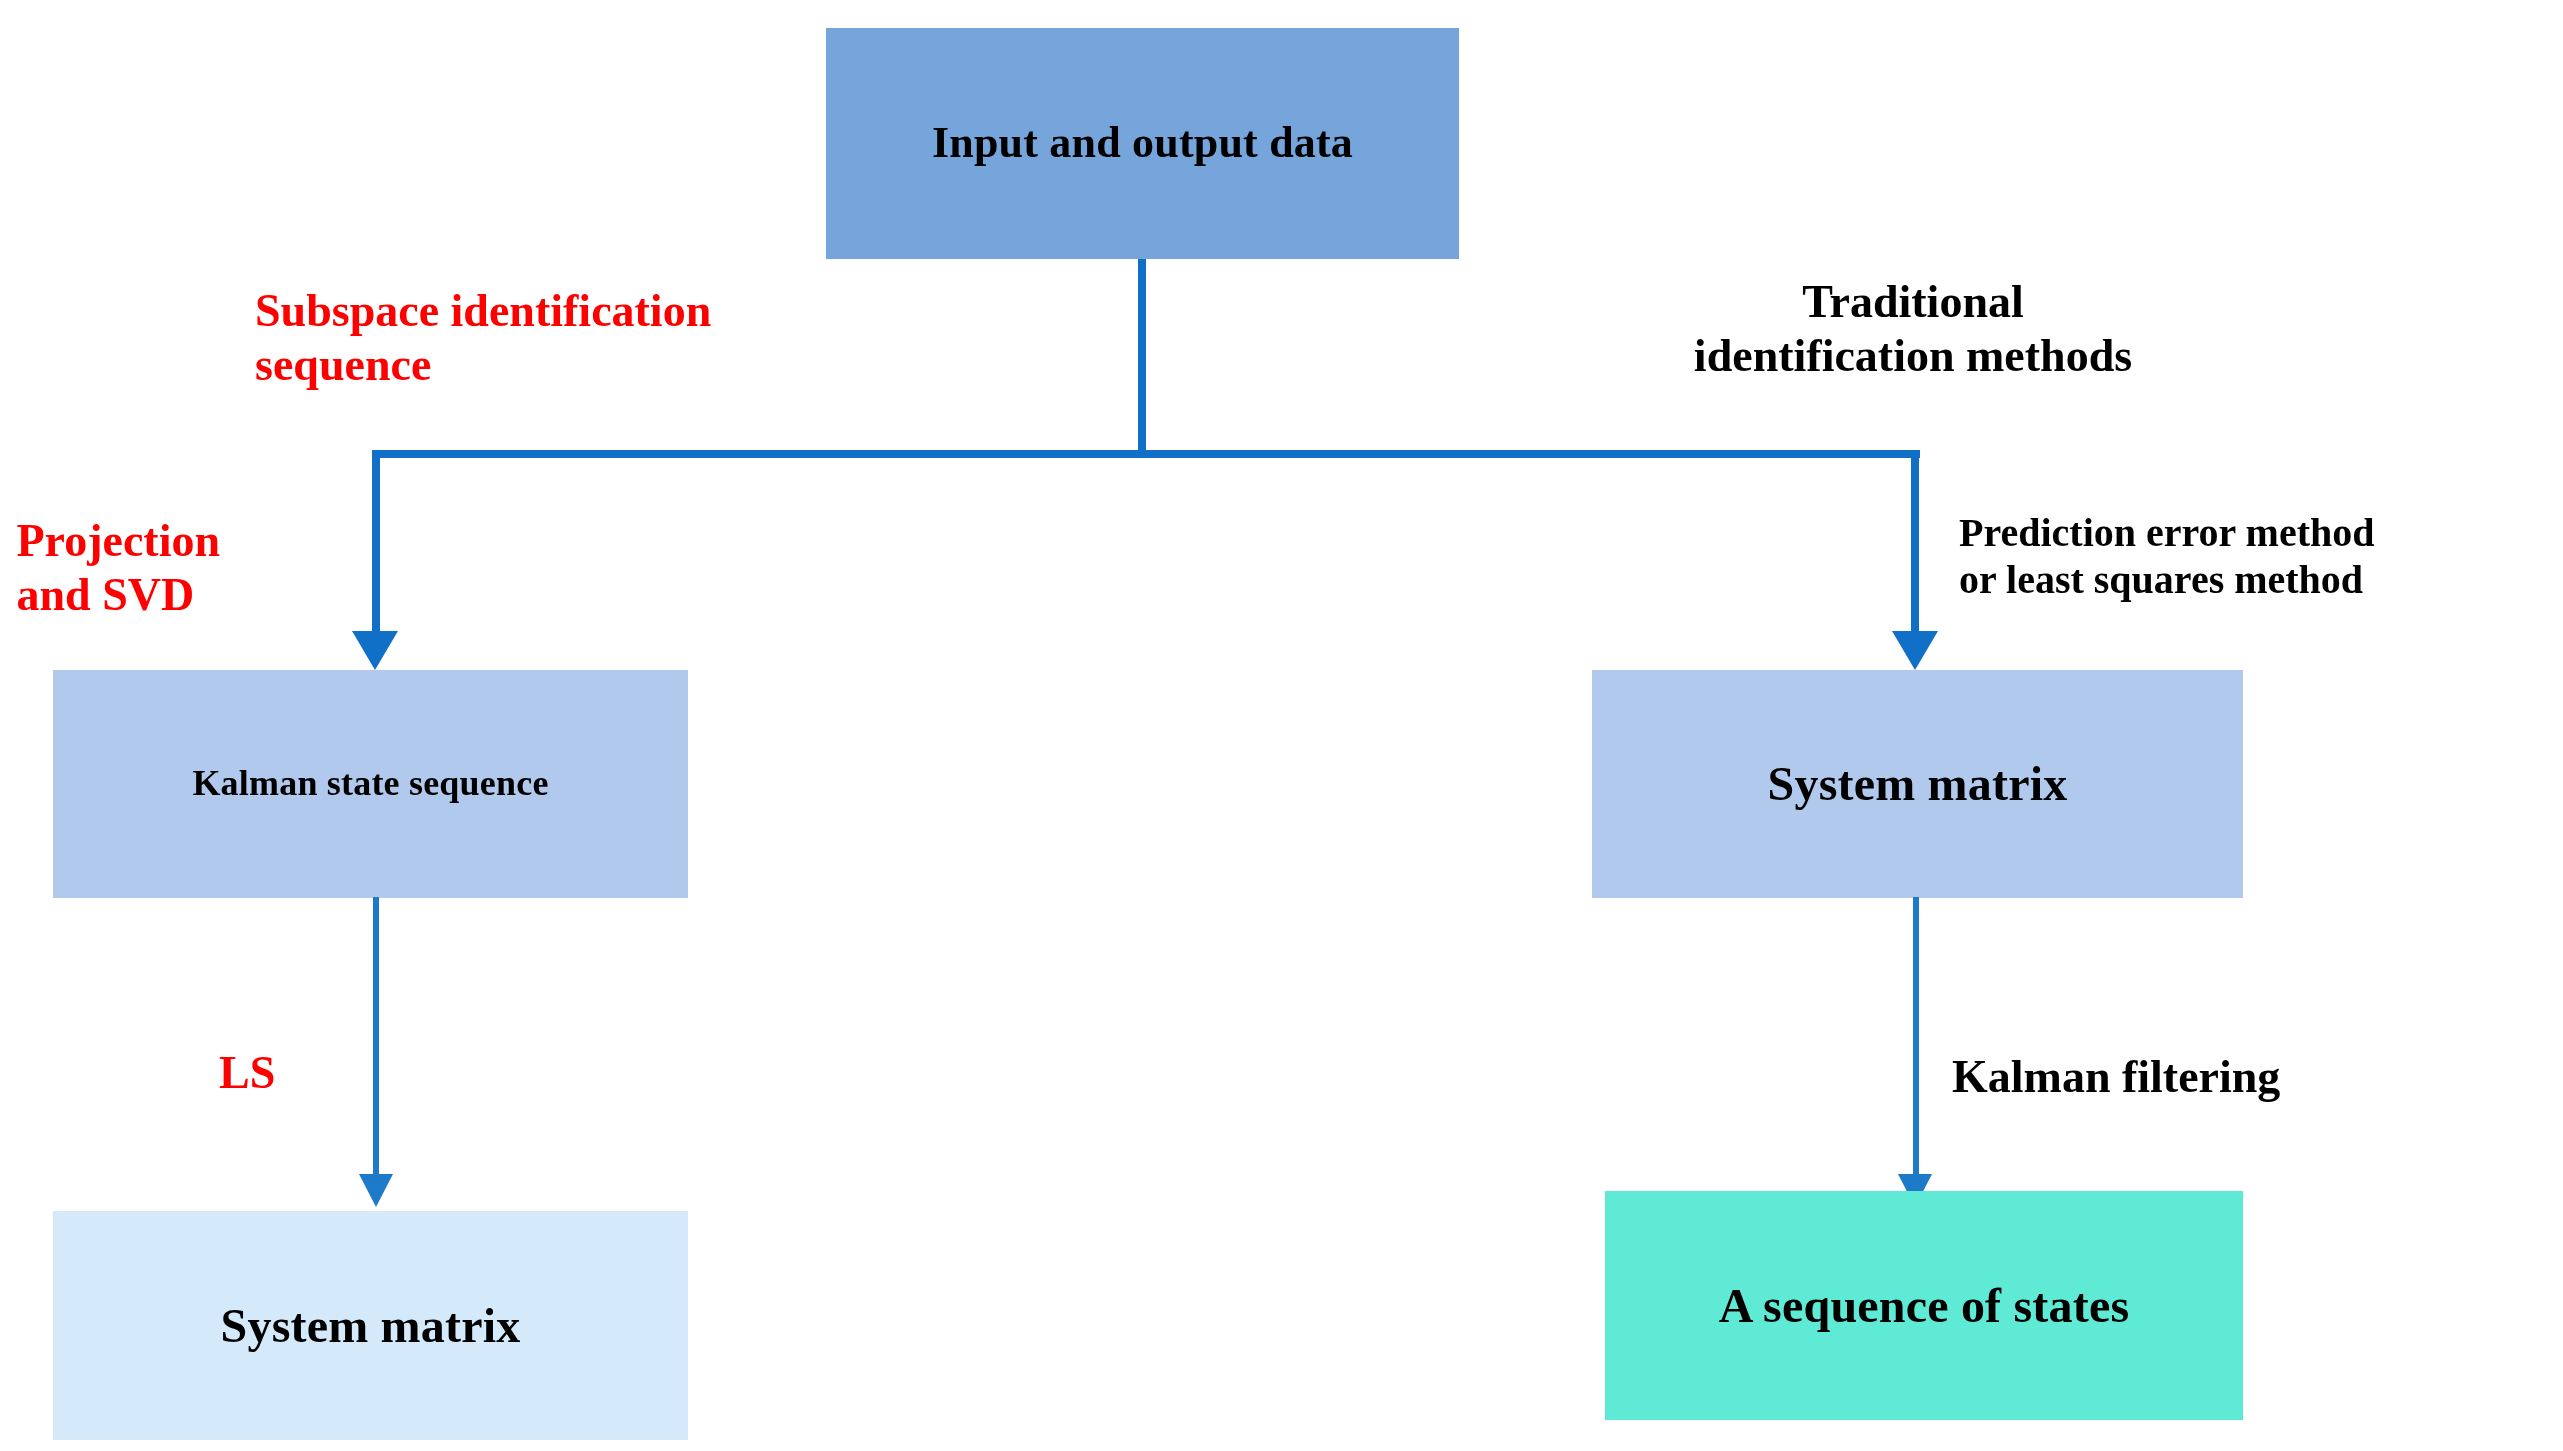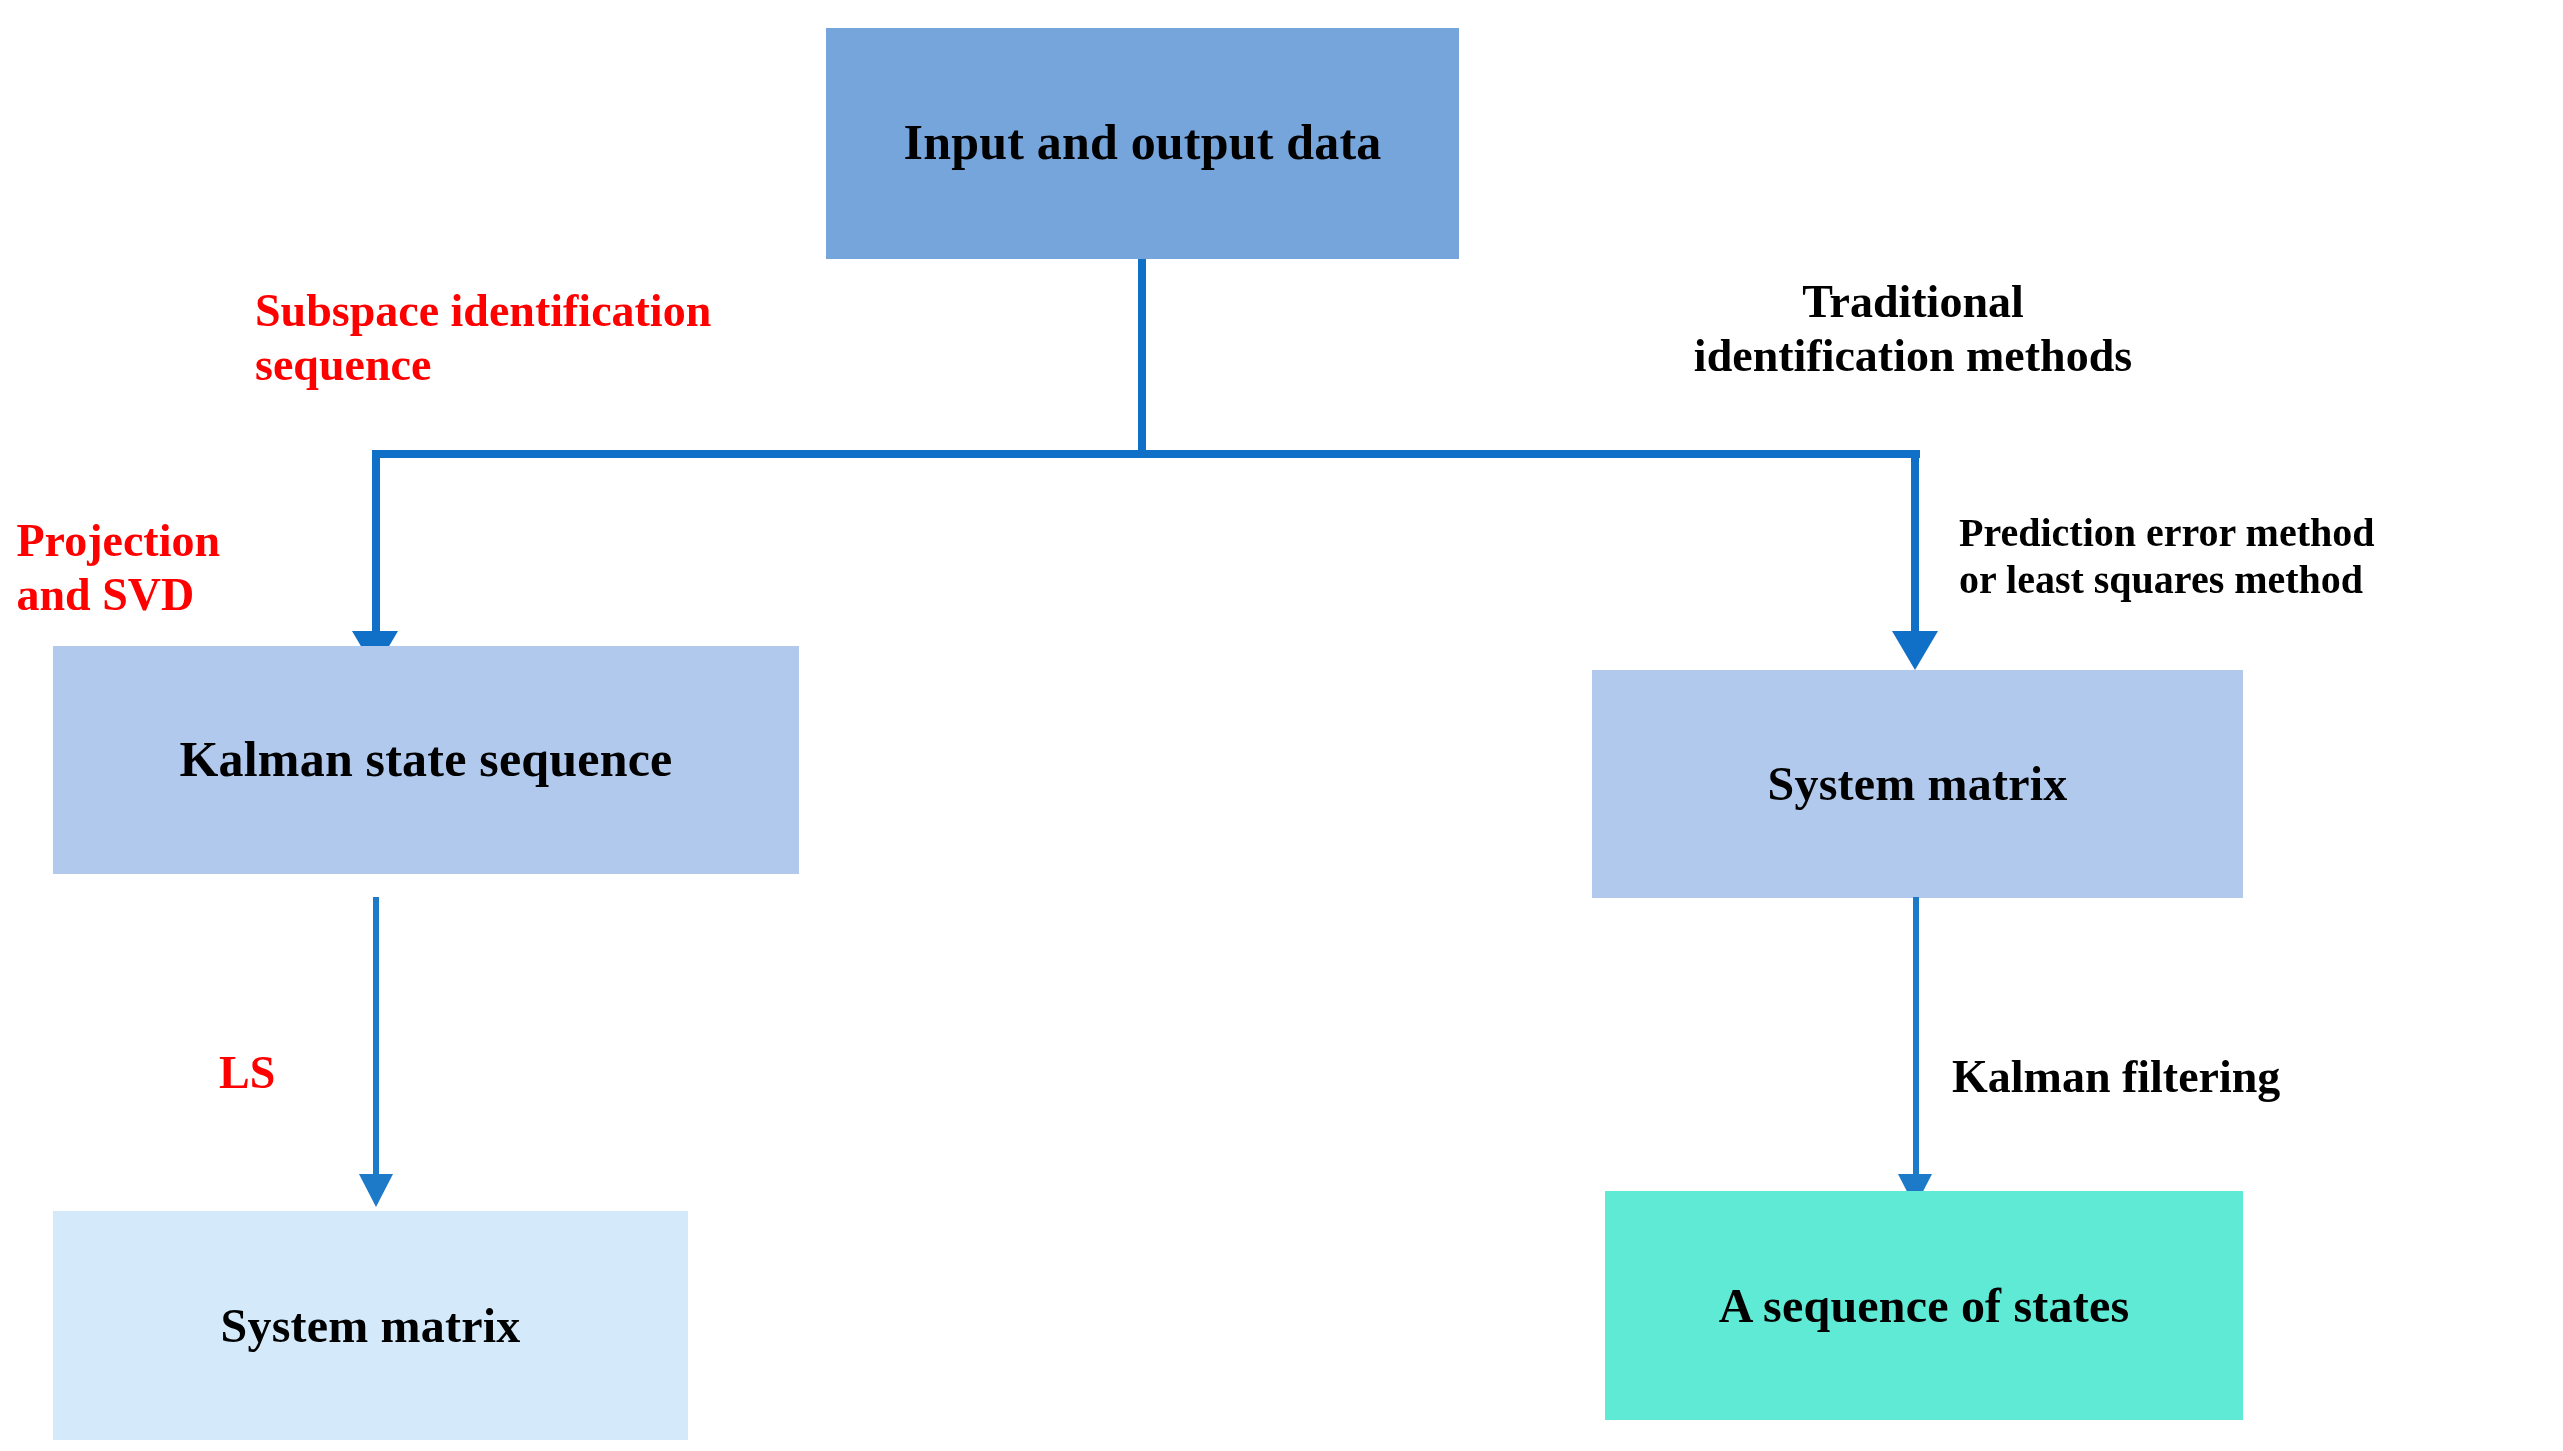--- a/index.html
+++ b/index.html
@@ -30,28 +30,28 @@
   }
   .node-label {
     line-height: 1.15;
     letter-spacing: 0.2px;
   }
 
   #node-input {
     left: 826px;  top: 27.5px;
     width: 633px; height: 231px;
     background: #76A5DB;
-    font-size: 50px;
+    font-size: 44px;
     text-align: center;
   }
   #node-kalman-state {
-    left: 53px;   top: 646px;
-    width: 746px; height: 228px;
+    left: 53px;   top: 670px;
+    width: 635px; height: 228px;
     background: #B1C9EC;
-    font-size: 50px;
+    font-size: 36px;
   }
   #node-system-matrix-right {
     left: 1592px; top: 670px;
     width: 651px; height: 228px;
     background: #B1C9EC;
     font-size: 48px;
   }
   #node-system-matrix-bottom {
     left: 53px;   top: 1211px;
     width: 635px; height: 229px;

